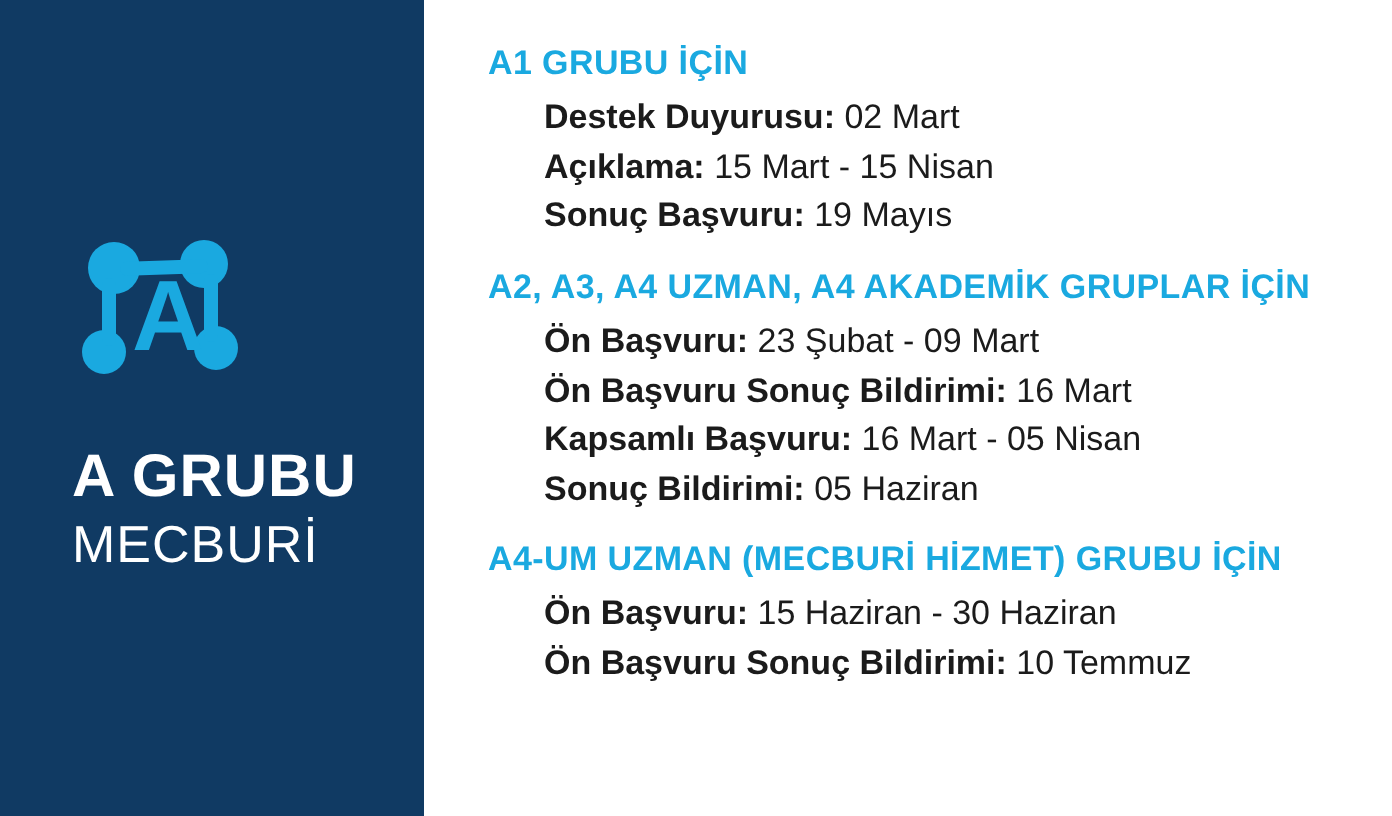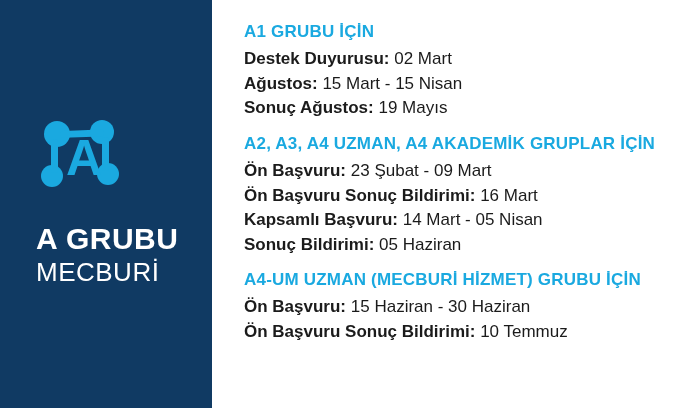--- a/index.html
+++ b/index.html
@@ -75,20 +75,21 @@
     font-weight: bold;
     letter-spacing: 0.2px;
     margin: 0 0 5px 0;
     line-height: 1.2;
   }
   .row {
     font-size: 17px;
     line-height: 1.44;
     color: #1b1b1b;
     white-space: nowrap;
+    margin-left: 28px;
   }
   .row .label {
     font-weight: bold;
     color: #1b1b1b;
   }
   .row .value {
     font-weight: normal;
     color: #1b1b1b;
   }
 </style>
@@ -116,42 +117,42 @@
 
   <div class="right-panel">
 
     <div class="group">
       <div class="group-heading">A1 GRUBU İÇİN</div>
       <div class="row">
         <span class="label">Destek Duyurusu:</span>
         <span class="value">02 Mart</span>
       </div>
       <div class="row">
-        <span class="label">Ağustos:</span>
+        <span class="label">Açıklama:</span>
         <span class="value">15 Mart - 15 Nisan</span>
       </div>
       <div class="row">
-        <span class="label">Sonuç Ağustos:</span>
+        <span class="label">Sonuç Başvuru:</span>
         <span class="value">19 Mayıs</span>
       </div>
     </div>
 
     <div class="group">
       <div class="group-heading">A2, A3, A4 UZMAN, A4 AKADEMİK GRUPLAR İÇİN</div>
       <div class="row">
         <span class="label">Ön Başvuru:</span>
         <span class="value">23 Şubat - 09 Mart</span>
       </div>
       <div class="row">
         <span class="label">Ön Başvuru Sonuç Bildirimi:</span>
         <span class="value">16 Mart</span>
       </div>
       <div class="row">
         <span class="label">Kapsamlı Başvuru:</span>
-        <span class="value">14 Mart - 05 Nisan</span>
+        <span class="value">16 Mart - 05 Nisan</span>
       </div>
       <div class="row">
         <span class="label">Sonuç Bildirimi:</span>
         <span class="value">05 Haziran</span>
       </div>
     </div>
 
     <div class="group">
       <div class="group-heading">A4-UM UZMAN (MECBURİ HİZMET) GRUBU İÇİN</div>
       <div class="row">

